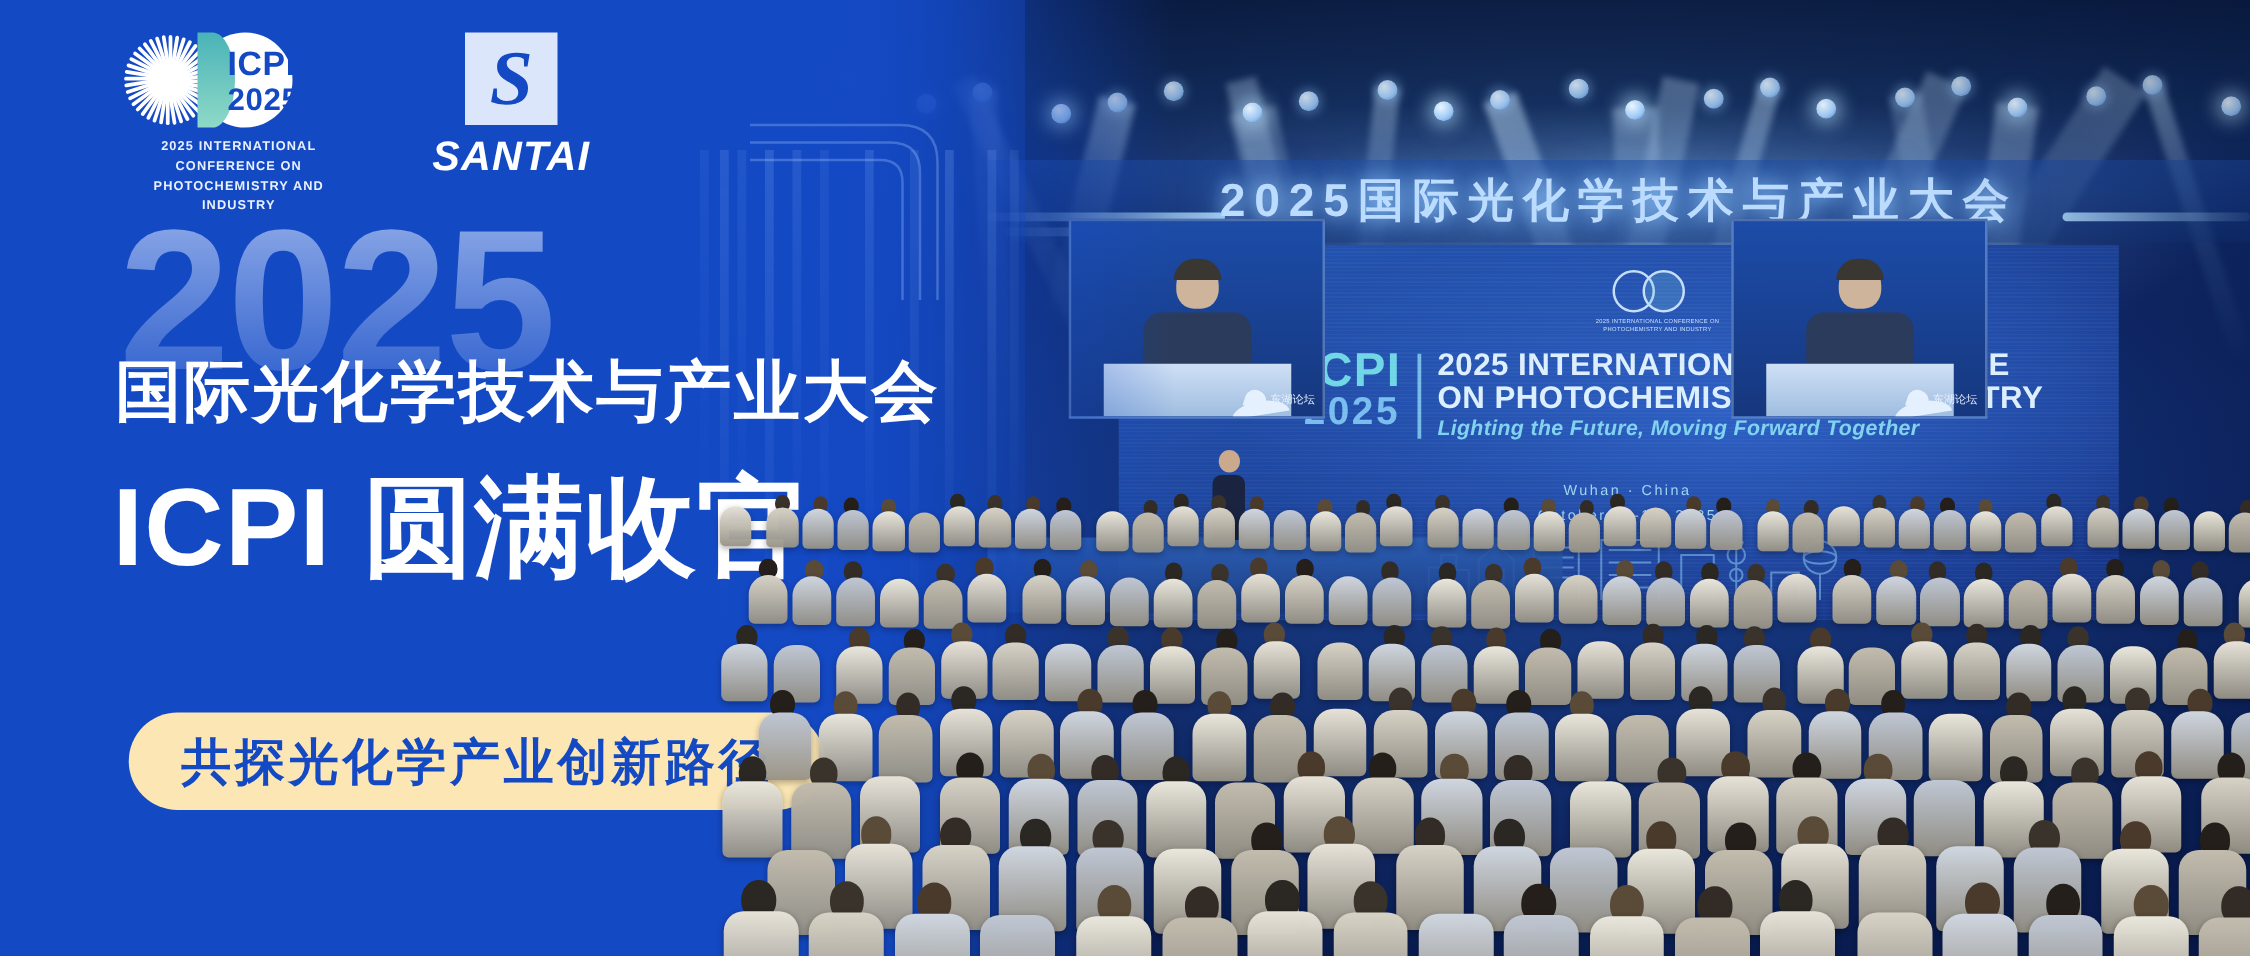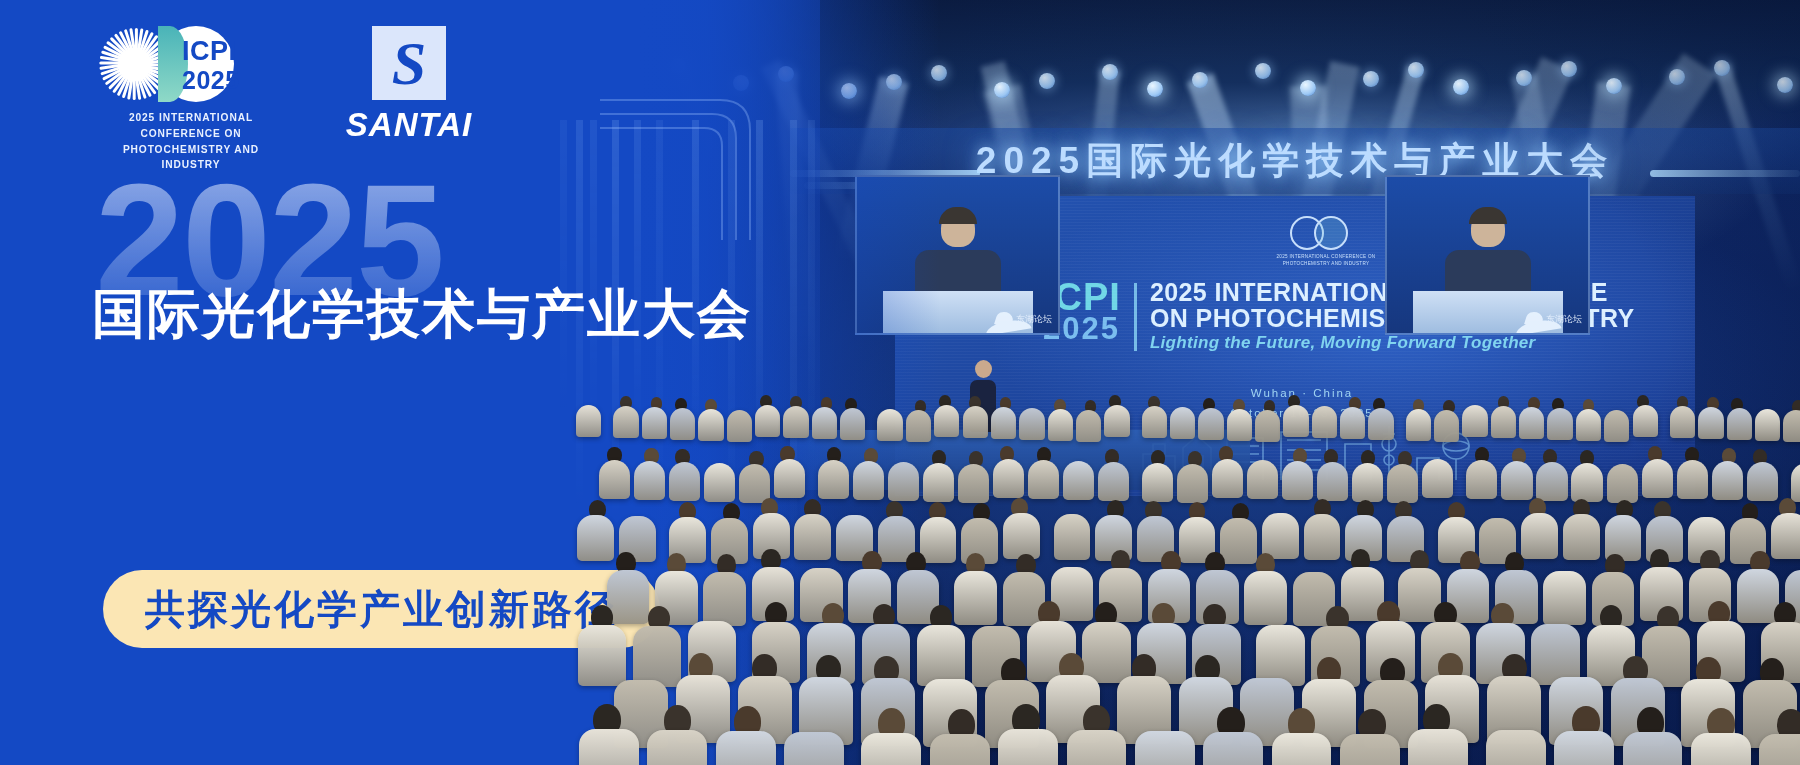--- a/index.html
+++ b/index.html
@@ -755,18 +755,19 @@
       <div class="santai">
         <div class="santai-mark">
           <div class="santai-s">S</div>
         </div>
         <div class="santai-txt">SANTAI</div>
       </div>
     </div>
 
     <div class="ghost2025">2025</div>
     <div class="headline2">国际光化学技术与产业大会</div>
+    <div class="headline1">ICPI 圆满收官</div>
 
     <div class="pill">
       <span>共探光化学产业创新路径</span>
     </div>
   </div>
 </div>
 
 </body></html>

